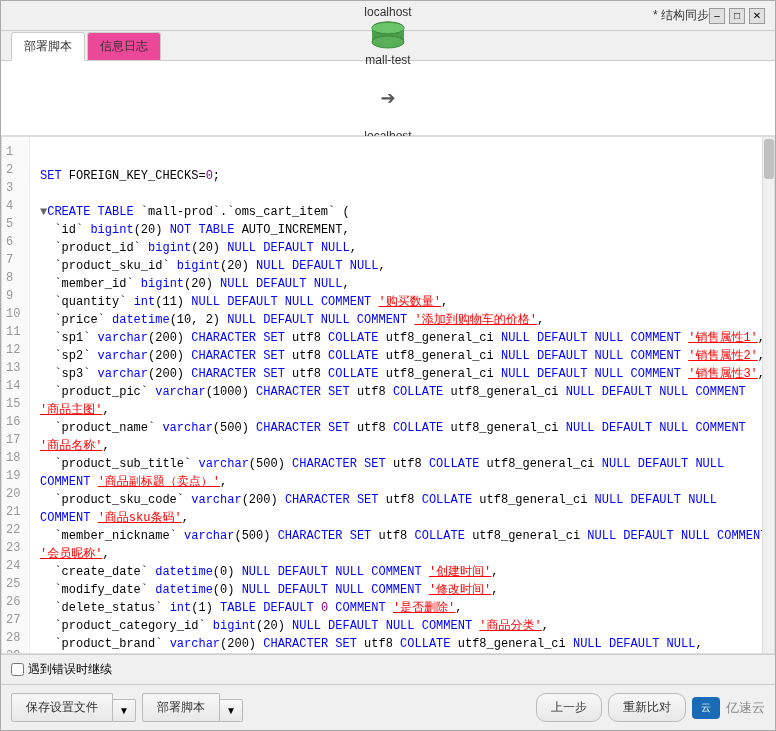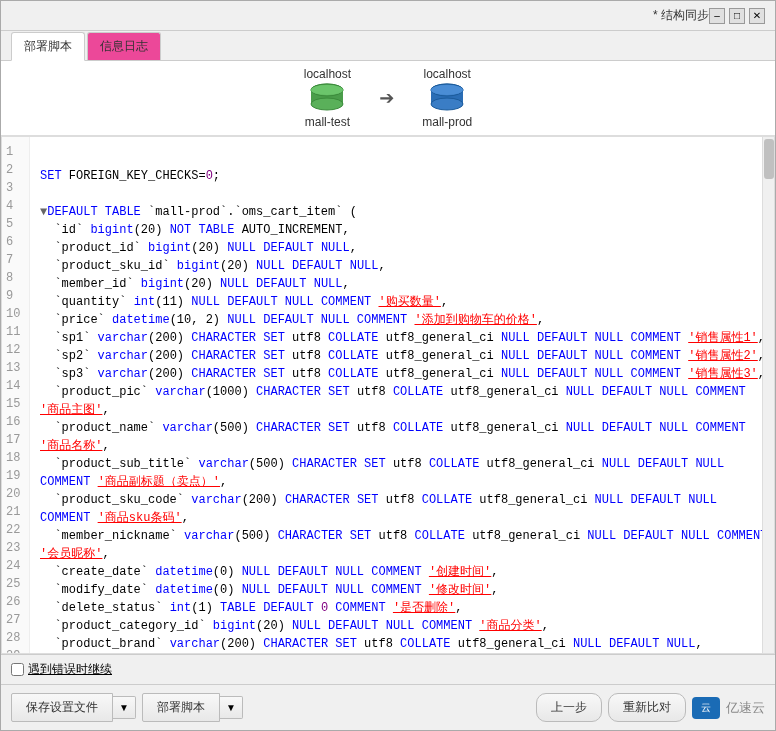--- a/index.html
+++ b/index.html
@@ -79,20 +79,21 @@
     }
     .connection-bar {
       background: #fff;
       border-bottom: 1px solid #ddd;
       display: flex;
       align-items: center;
       justify-content: center;
       gap: 20px;
       padding: 14px 20px;
       height: 75px;
+      flex-direction: column;
     }
     .db-info {
       display: flex;
       flex-direction: column;
       align-items: center;
       font-size: 12px;
       color: #333;
       gap: 2px;
     }
     .arrow-icon {
@@ -141,42 +142,41 @@
       padding: 6px 10px;
       display: flex;
       align-items: center;
       gap: 8px;
     }
     .checkbox-row {
       display: flex;
       align-items: center;
       gap: 4px;
       font-size: 12px;
-      text-decoration: underline;
     }
     .footer-buttons {
       background: #f0f0f0;
       border-top: 1px solid #ccc;
       padding: 8px 10px;
       display: flex;
       align-items: center;
       gap: 6px;
     }
     .btn {
       padding: 5px 14px;
       border: 1px solid #bbb;
       background: linear-gradient(to bottom, #f8f8f8, #e8e8e8);
       cursor: pointer;
       font-size: 12px;
       border-radius: 10px;
       color: #333;
     }
     .btn-group {
       display: flex;
-      align-items: center;
+      align-items: flex-end;
     }
     .btn-group .btn { border-radius: 2px 0 0 2px; }
     .btn-drop {
       padding: 5px 6px;
       border: 1px solid #bbb;
       border-left: none;
       background: linear-gradient(to bottom, #f8f8f8, #e8e8e8);
       cursor: pointer;
       border-radius: 0 2px 2px 0;
       font-size: 10px;
@@ -258,21 +258,21 @@
 
   <div class="sql-editor" style="position:relative; flex:1;">
     <div style="display:flex; height:100%;">
       <div class="line-num-area">
         1<br>2<br>3<br>4<br>5<br>6<br>7<br>8<br>9<br>10<br>11<br>12<br>13<br>14<br>15<br>16<br>17<br>18<br>19<br>20<br>21<br>22<br>23<br>24<br>25<br>26<br>27<br>28<br>29<br>30<br>31<br>32<br>33<br>34<br>35<br>36<br>37<br>38<br>39<br>40
       </div>
       <div style="flex:1; overflow:auto; padding: 6px 0 6px 8px;">
         <div class="sql-content">
 <span class="kw">SET</span> FOREIGN_KEY_CHECKS=<span style="color:#800080">0</span>;
 
-<span style="color:#666">▼</span><span class="kw">DEFAULT TABLE</span> `mall-prod`.`oms_cart_item` (
+<span style="color:#666">▼</span><span class="kw">CREATE TABLE</span> `mall-prod`.`oms_cart_item` (
   `id` <span class="kw">bigint</span>(20) <span class="kw">NOT TABLE</span> AUTO_INCREMENT,
   `product_id` <span class="kw">bigint</span>(20) <span class="kw">NULL DEFAULT NULL</span>,
   `product_sku_id` <span class="kw">bigint</span>(20) <span class="kw">NULL DEFAULT NULL</span>,
   `member_id` <span class="kw">bigint</span>(20) <span class="kw">NULL DEFAULT NULL</span>,
   `quantity` <span class="kw">int</span>(11) <span class="kw">NULL DEFAULT NULL</span> <span class="kw">COMMENT</span> <span class="cm">'购买数量'</span>,
   `price` <span class="kw">datetime</span>(10, 2) <span class="kw">NULL DEFAULT NULL</span> <span class="kw">COMMENT</span> <span class="cm">'添加到购物车的价格'</span>,
   `sp1` <span class="kw">varchar</span>(200) <span class="kw">CHARACTER SET</span> utf8 <span class="kw">COLLATE</span> utf8_general_ci <span class="kw">NULL DEFAULT NULL</span> <span class="kw">COMMENT</span> <span class="cm">'销售属性1'</span>,
   `sp2` <span class="kw">varchar</span>(200) <span class="kw">CHARACTER SET</span> utf8 <span class="kw">COLLATE</span> utf8_general_ci <span class="kw">NULL DEFAULT NULL</span> <span class="kw">COMMENT</span> <span class="cm">'销售属性2'</span>,
   `sp3` <span class="kw">varchar</span>(200) <span class="kw">CHARACTER SET</span> utf8 <span class="kw">COLLATE</span> utf8_general_ci <span class="kw">NULL DEFAULT NULL</span> <span class="kw">COMMENT</span> <span class="cm">'销售属性3'</span>,
   `product_pic` <span class="kw">varchar</span>(1000) <span class="kw">CHARACTER SET</span> utf8 <span class="kw">COLLATE</span> utf8_general_ci <span class="kw">NULL DEFAULT NULL</span> <span class="kw">COMMENT</span>

